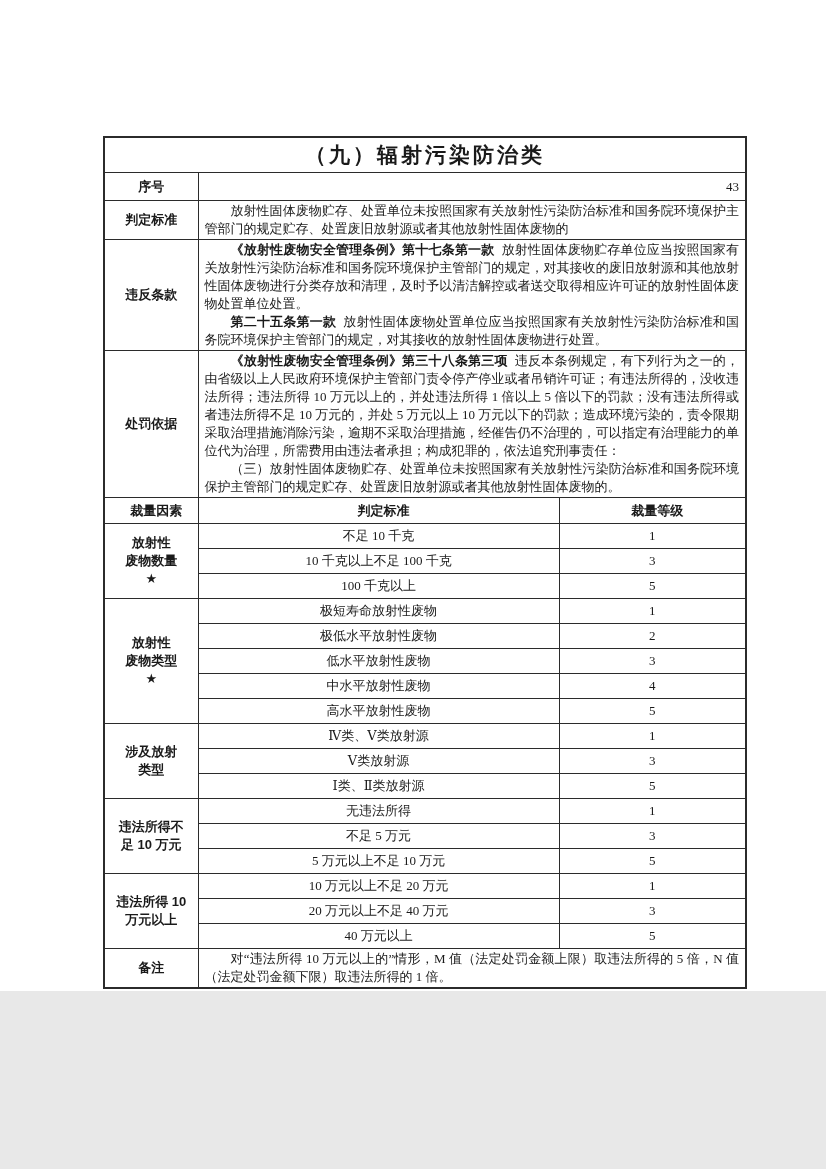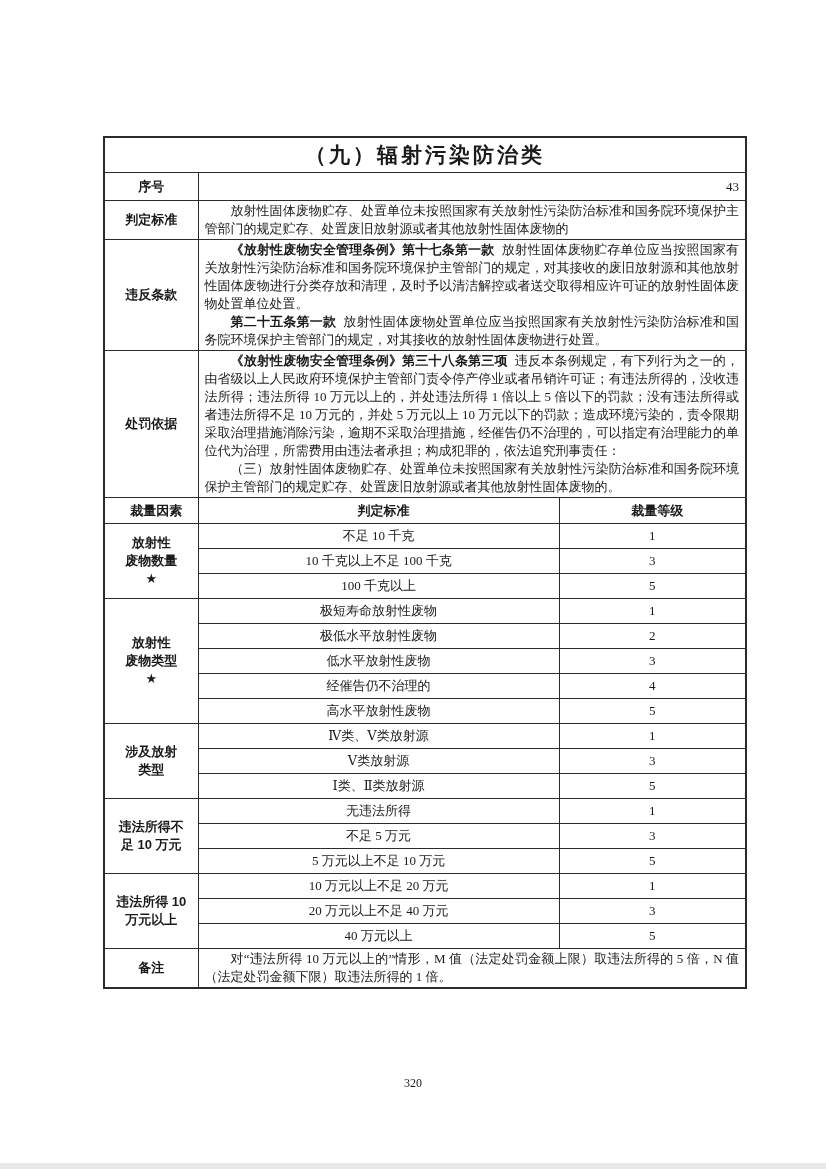--- a/index.html
+++ b/index.html
@@ -1,18 +1,18 @@
 <!DOCTYPE html>
 <html><head>
 <meta charset="utf-8">
 <style>
   html,body{margin:0;padding:0;background:#e8e8e8;}
   .page{
     position:relative;
-    width:826px;height:1163px;
+    width:826px;height:991px;
     background:#ffffff;
     margin:0 auto;
     font-family:"Liberation Serif","DejaVu Serif",serif;
     color:#1a1a1a;
     overflow:hidden;
   }
   table.doc-table{
     position:absolute;left:103px;top:136px;
     width:642px;
     border-collapse:collapse;
@@ -159,21 +159,21 @@
     </tr>
     <tr>
       <td class="crit">极低水平放射性废物</td>
       <td class="lvl">2</td>
     </tr>
     <tr>
       <td class="crit">低水平放射性废物</td>
       <td class="lvl">3</td>
     </tr>
     <tr>
-      <td class="crit">经催告仍不治理的</td>
+      <td class="crit">中水平放射性废物</td>
       <td class="lvl">4</td>
     </tr>
     <tr>
       <td class="crit">高水平放射性废物</td>
       <td class="lvl">5</td>
     </tr>
 
     <tr>
       <td class="lbl factor" rowspan="3">涉及放射
 类型</td>

